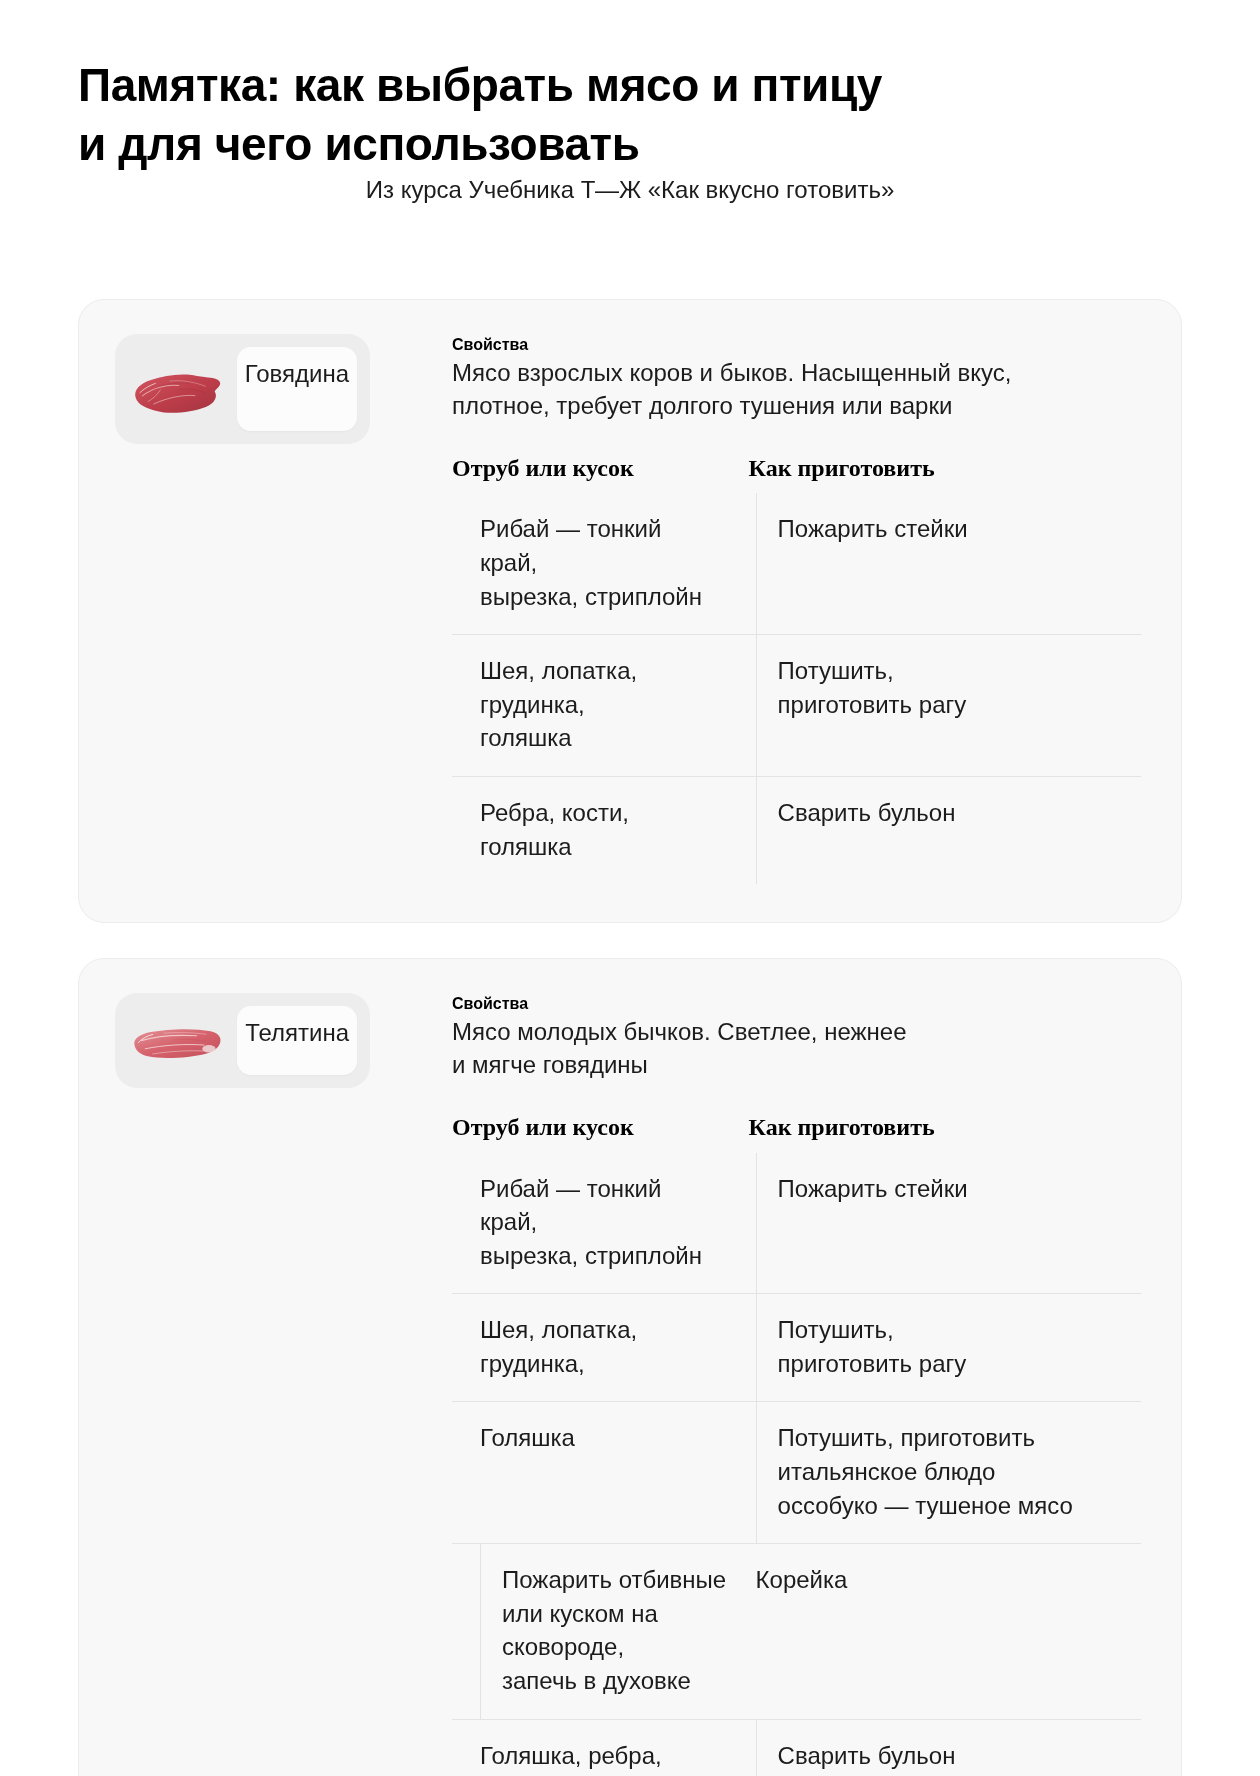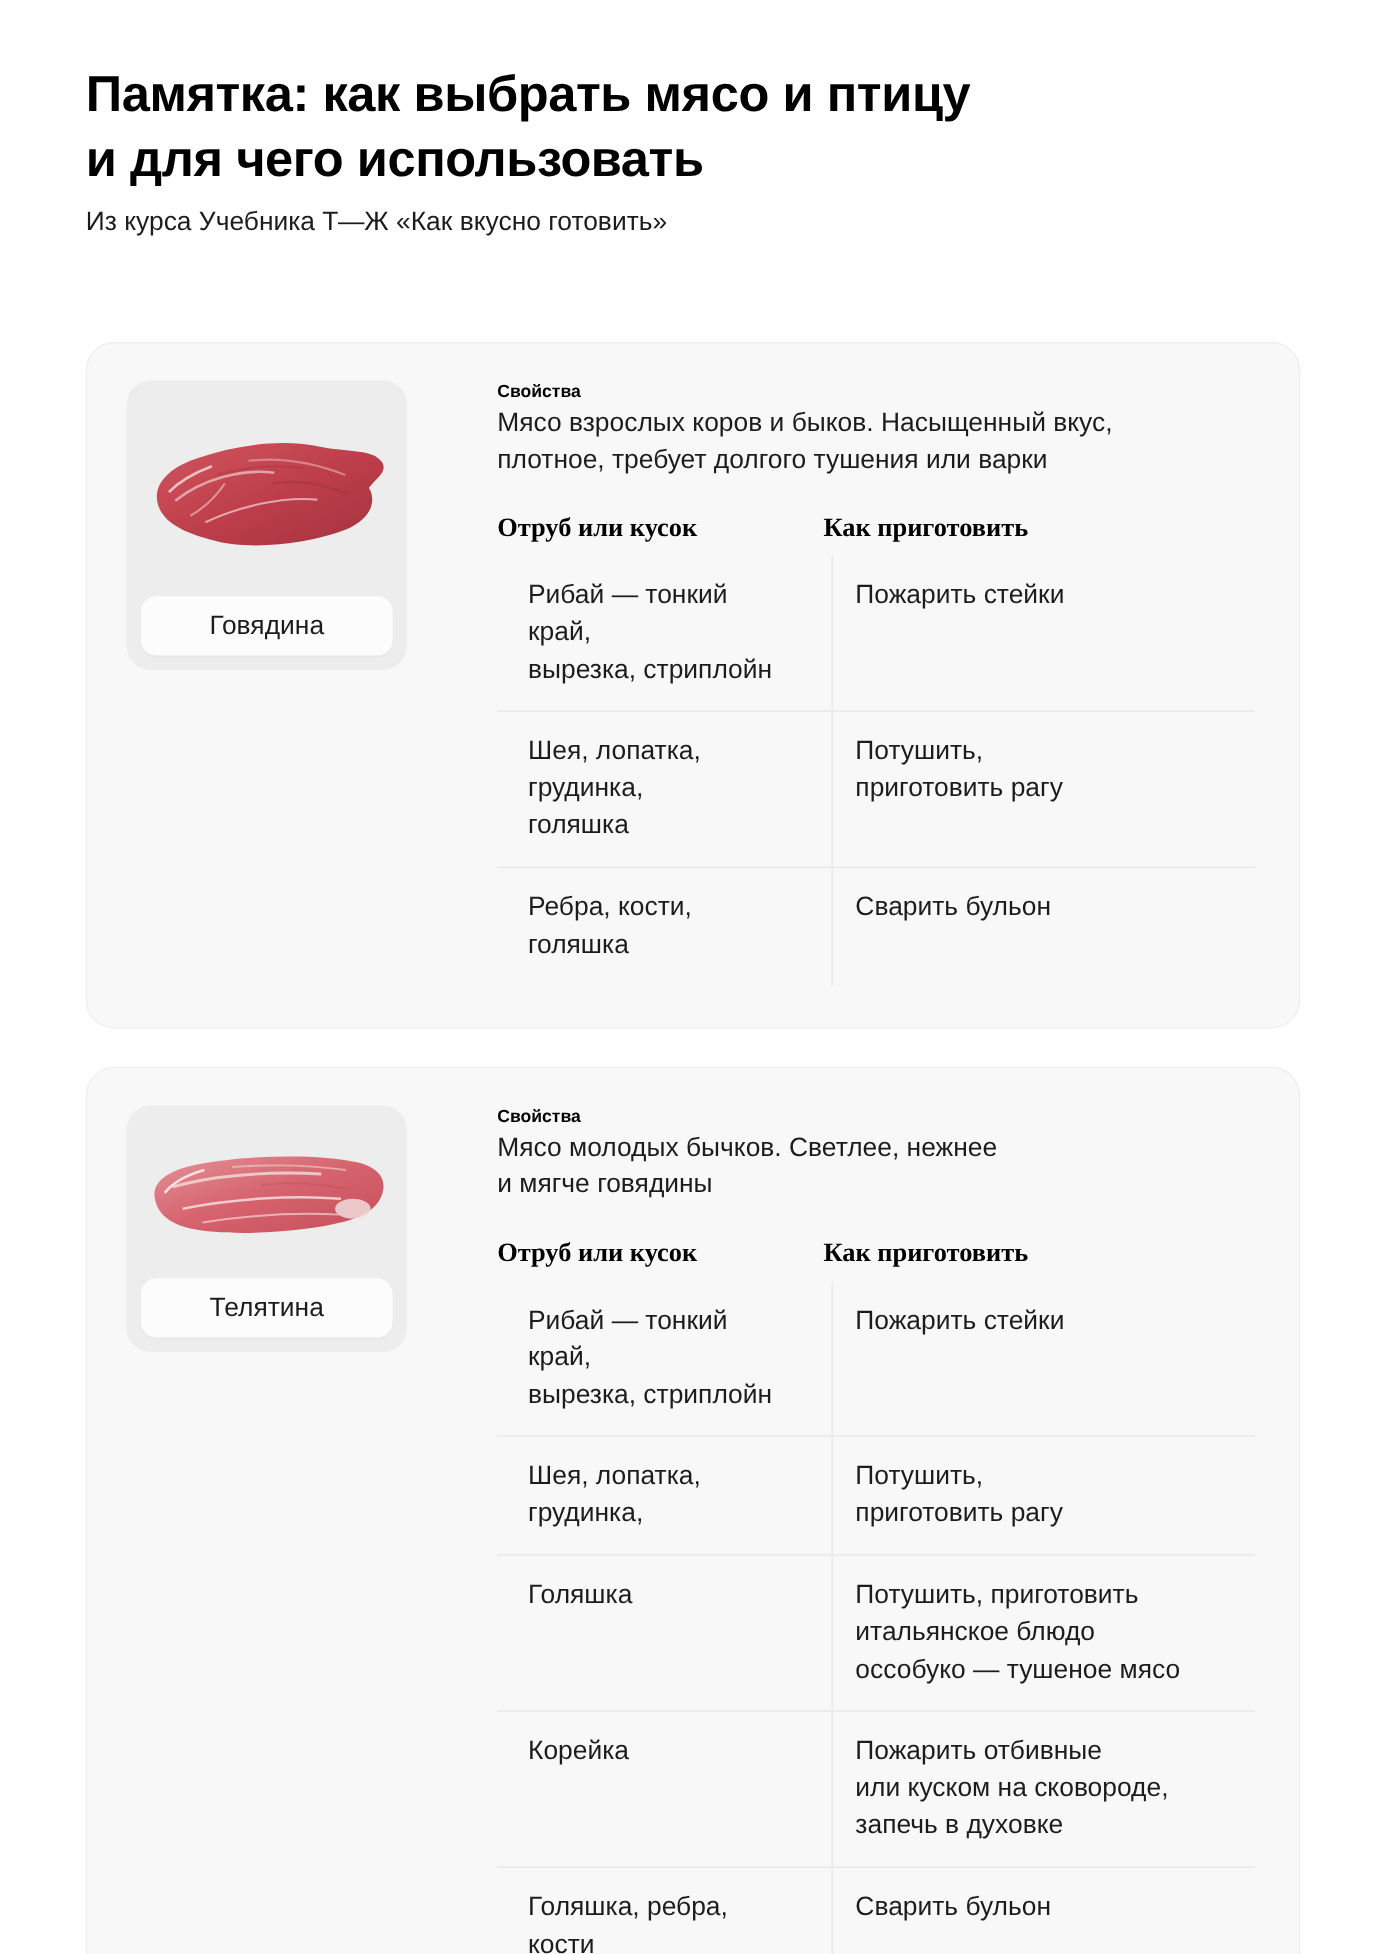--- a/index.html
+++ b/index.html
@@ -16,45 +16,46 @@
   .page-title {
     margin: 0;
     font-size: 46px;
     font-weight: 800;
     line-height: 1.28;
     letter-spacing: -0.4px;
     color: #000000;
     white-space: pre-line;
   }
   .page-subtitle {
-    margin: 12px 0 0;
+    margin: 0 0 0;
     font-size: 24px;
     line-height: 1.3;
     color: #1c1c1c;
+    text-align: center;
   }
 
   .card {
     background: #f8f8f8;
     border: 1px solid #ececec;
     border-radius: 26px;
     padding: 34px 40px 38px 36px;
     display: grid;
     grid-template-columns: 255px 1fr;
     column-gap: 82px;
     align-items: start;
   }
   .card-beef { margin-top: 94px; }
   .card-veal { margin-top: 35px; }
 
   .media-tile {
     background: #ededed;
     border-radius: 22px;
     padding: 13px;
     display: flex;
-    flex-direction: column;
+    flex-direction: row;
     gap: 12px;
   }
   .media-img {
     display: flex;
     align-items: center;
     justify-content: center;
     padding: 16px 2px 8px;
   }
   .media-img svg { display: block; width: 100%; height: auto; }
   .name-pill {
@@ -217,24 +218,24 @@
           <div class="cell cook">Потушить,
 приготовить рагу</div>
         </div>
         <div class="trow">
           <div class="cell cut">Голяшка</div>
           <div class="cell cook">Потушить, приготовить
 итальянское блюдо
 оссобуко — тушеное мясо</div>
         </div>
         <div class="trow">
-          <div class="cell cut">Корейка</div>
           <div class="cell cook">Пожарить отбивные
 или куском на сковороде,
 запечь в духовке</div>
+          <div class="cell cut">Корейка</div>
         </div>
         <div class="trow">
           <div class="cell cut">Голяшка, ребра, кости</div>
           <div class="cell cook">Сварить бульон</div>
         </div>
       </div>
     </div>
   </section>
 
 </div>

